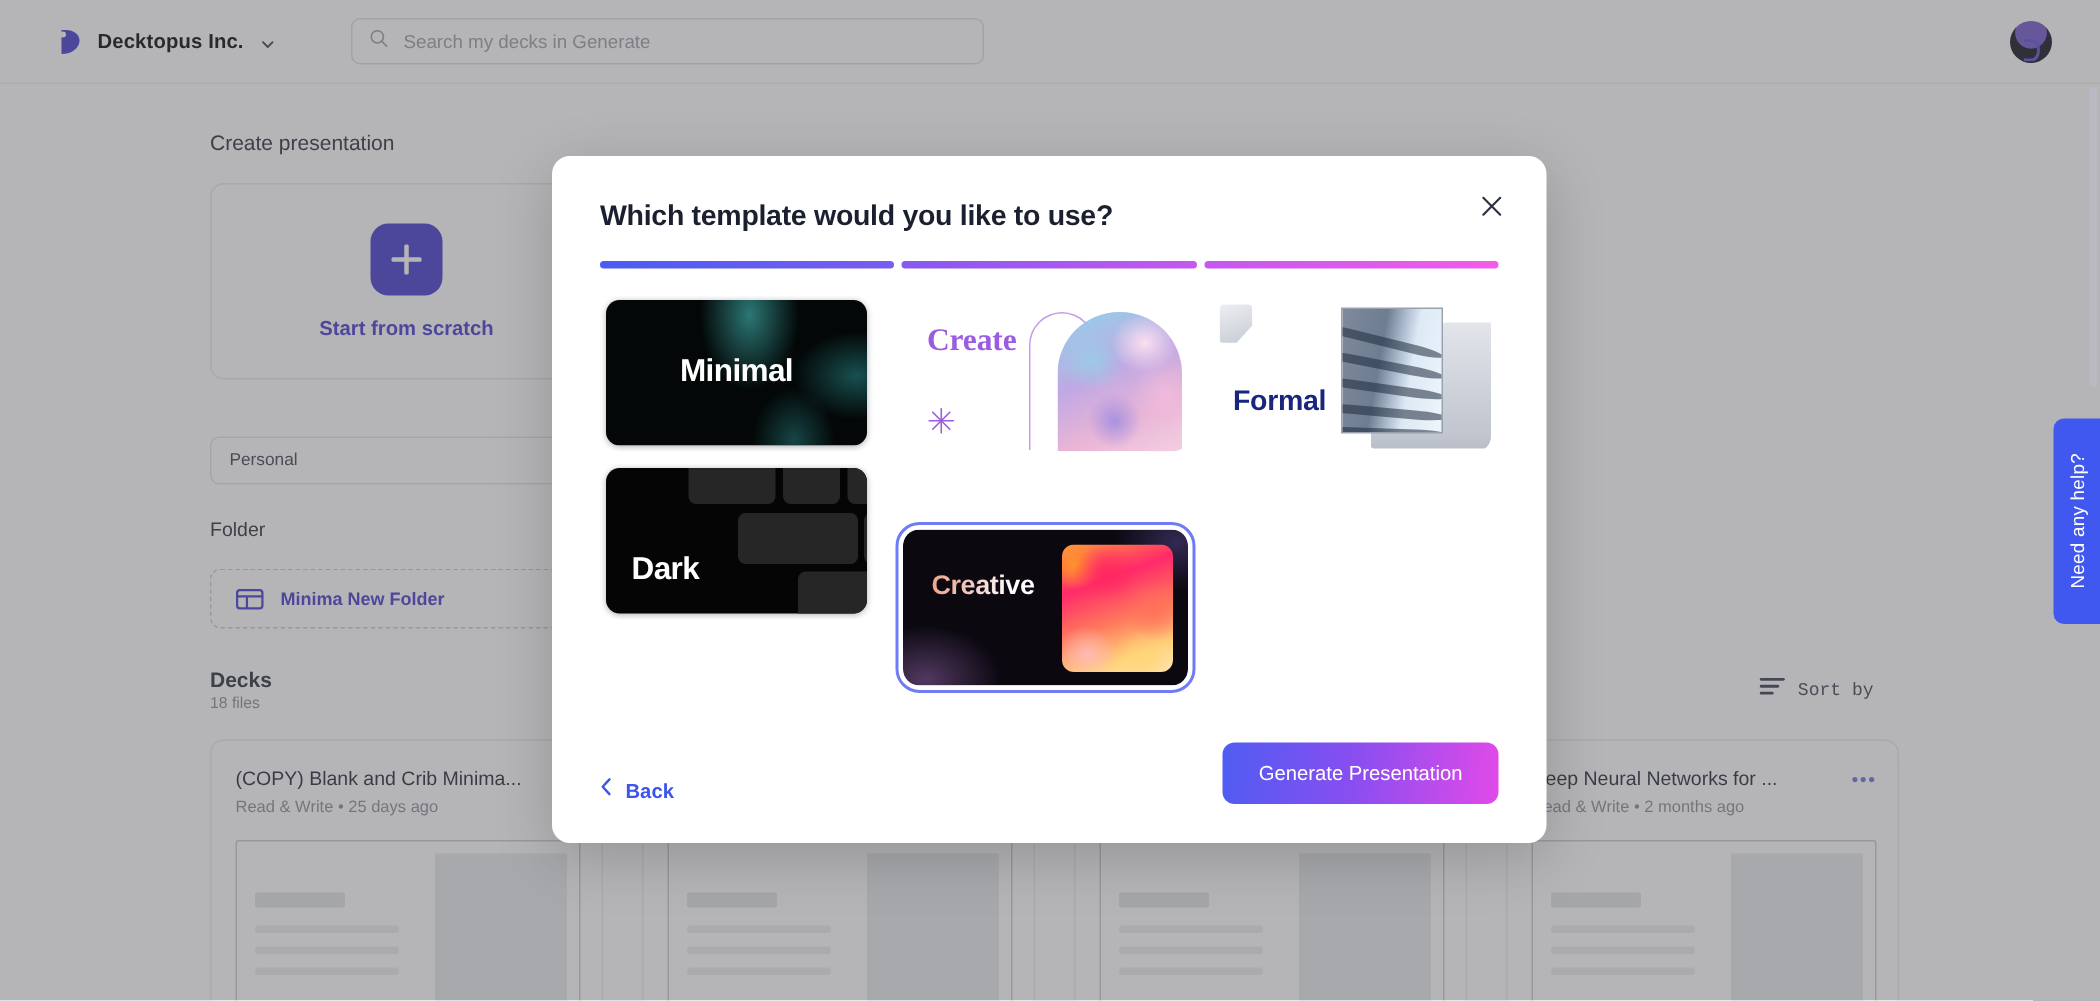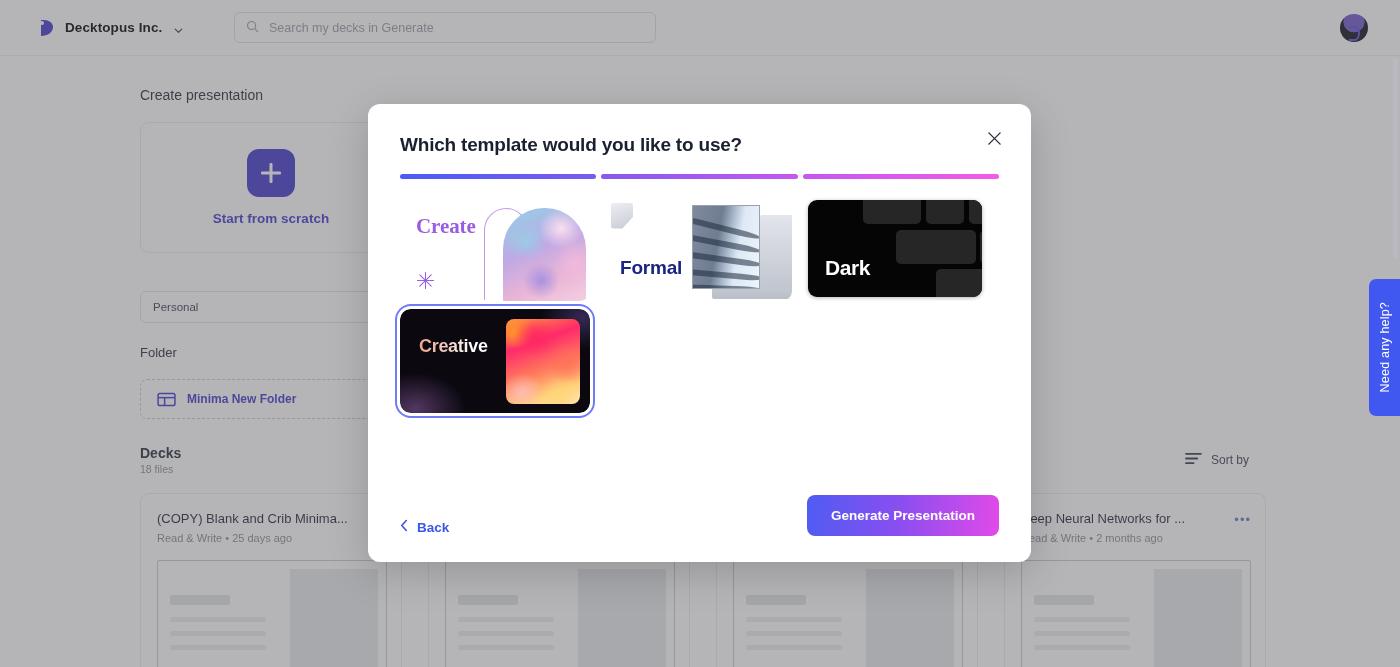--- a/index.html
+++ b/index.html
@@ -83,21 +83,21 @@
     gap: 11px; padding: 0 16px; background:#fff;
   }
   .nf-icon { width: 19px; height: 15px; }
   .nf-text { font-size: 12px; color: #4038c9; font-weight: 700; }
 
   .decks-head { position: absolute; left: 140px; top: 389px; }
   .decks-title { font-size: 14px; color: #262b36; font-weight: 700; }
   .decks-sub { font-size: 10.5px; color: #8b8b96; margin-top: 2px; }
 
   .sortby { position: absolute; right: 151px; top: 395px; display: flex; align-items: center; gap: 9px; }
-  .sortby-label { font-size: 12px; color: #3d424e; }
+  .sortby-label { font-size: 12px; color: #3d424e; font-family: Liberation Mono, monospace; }
 
   .deck-row { position: absolute; left: 140px; top: 437px; display: flex; gap: 26px; }
   .deck-card {
     width: 262px; height: 220px; border: 1px solid #e9e9ee; border-radius: 9px;
     background:#fff; padding: 17px 16px 0 16px; position: relative;
   }
   .deck-name {
     font-size: 13px; color: #1d2230; white-space: nowrap; overflow: hidden;
     text-overflow: ellipsis; max-width: 200px; font-weight: 400;
   }
@@ -149,21 +149,21 @@
   .tpl-grid {
     margin-top: 18px;
     display: grid; grid-template-columns: repeat(3, 190px); gap: 8px 12px;
     justify-content: start;
   }
   .tpl {
     width: 190px; height: 104px; border-radius: 10px; position: relative;
     overflow: hidden; cursor: pointer; background: #fff;
   }
   .tpl.selected {
-    outline: 2px solid #6f7cf6; outline-offset: 3px; border-radius: 11px;
+    outline: 2px solid #6f7cf6; outline-offset: 3px; border-radius: 11px; margin-top: 44px;
   }
 
   
   .tpl-minimal {
     width: 174px; height: 97px; margin: 3px 0 0 4px; border-radius: 9px;
     background:
       radial-gradient(ellipse 46px 70px at 55% 10%, rgba(45,125,122,.95), rgba(0,0,0,0) 72%),
       radial-gradient(ellipse 60px 42px at 96% 52%, rgba(28,92,92,.85), rgba(0,0,0,0) 70%),
       radial-gradient(ellipse 38px 48px at 72% 96%, rgba(30,96,95,.7), rgba(0,0,0,0) 72%),
       #030707;
@@ -266,21 +266,21 @@
   
   .modal-footer {
     position: absolute; left: 32px; right: 32px; bottom: 26px;
     display: flex; align-items: flex-end; justify-content: space-between;
   }
   .back-btn { display: flex; align-items: center; gap: 8px; cursor: pointer; }
   .back-label { font-size: 13.5px; font-weight: 700; color: #3b56e8; }
   .gen-btn {
     height: 41px; padding: 0 24px; border: none; border-radius: 8px; cursor: pointer;
     background: linear-gradient(95deg, #4f5cf2 0%, #8a4ef0 48%, #e14ae8 100%);
-    color: #fff; font-size: 13.5px; font-weight: 700;
+    color: #fff; font-size: 13.5px; font-weight: 400;
     font-family: "Liberation Sans", sans-serif;
     display:flex; align-items:center;
   }
 </style>
 </head>
 <body>
 
 <div id="page-root">
 
   <div class="bg-layer">
@@ -427,20 +427,25 @@
 
     <div class="progress">
       <div class="seg seg1"></div>
       <div class="seg seg2"></div>
       <div class="seg seg3"></div>
     </div>
 
 
     <div class="tpl-grid">
 
+      <div class="tpl">
+        <div class="tpl-minimal">
+          <span class="lbl">Minimal</span>
+        </div>
+      </div>
 
       <div class="tpl tpl-elegant">
         <span class="eleg-word">Create</span>
         <span class="eleg-star">
           <svg width="19" height="19" viewBox="0 0 20 20">
             <g stroke="#9a5ce0" stroke-width="1.1" stroke-linecap="round">
               <line x1="10" y1="1.5" x2="10" y2="18.5"></line>
               <line x1="1.5" y1="10" x2="18.5" y2="10"></line>
               <line x1="4" y1="4" x2="16" y2="16"></line>
               <line x1="16" y1="4" x2="4" y2="16"></line>

